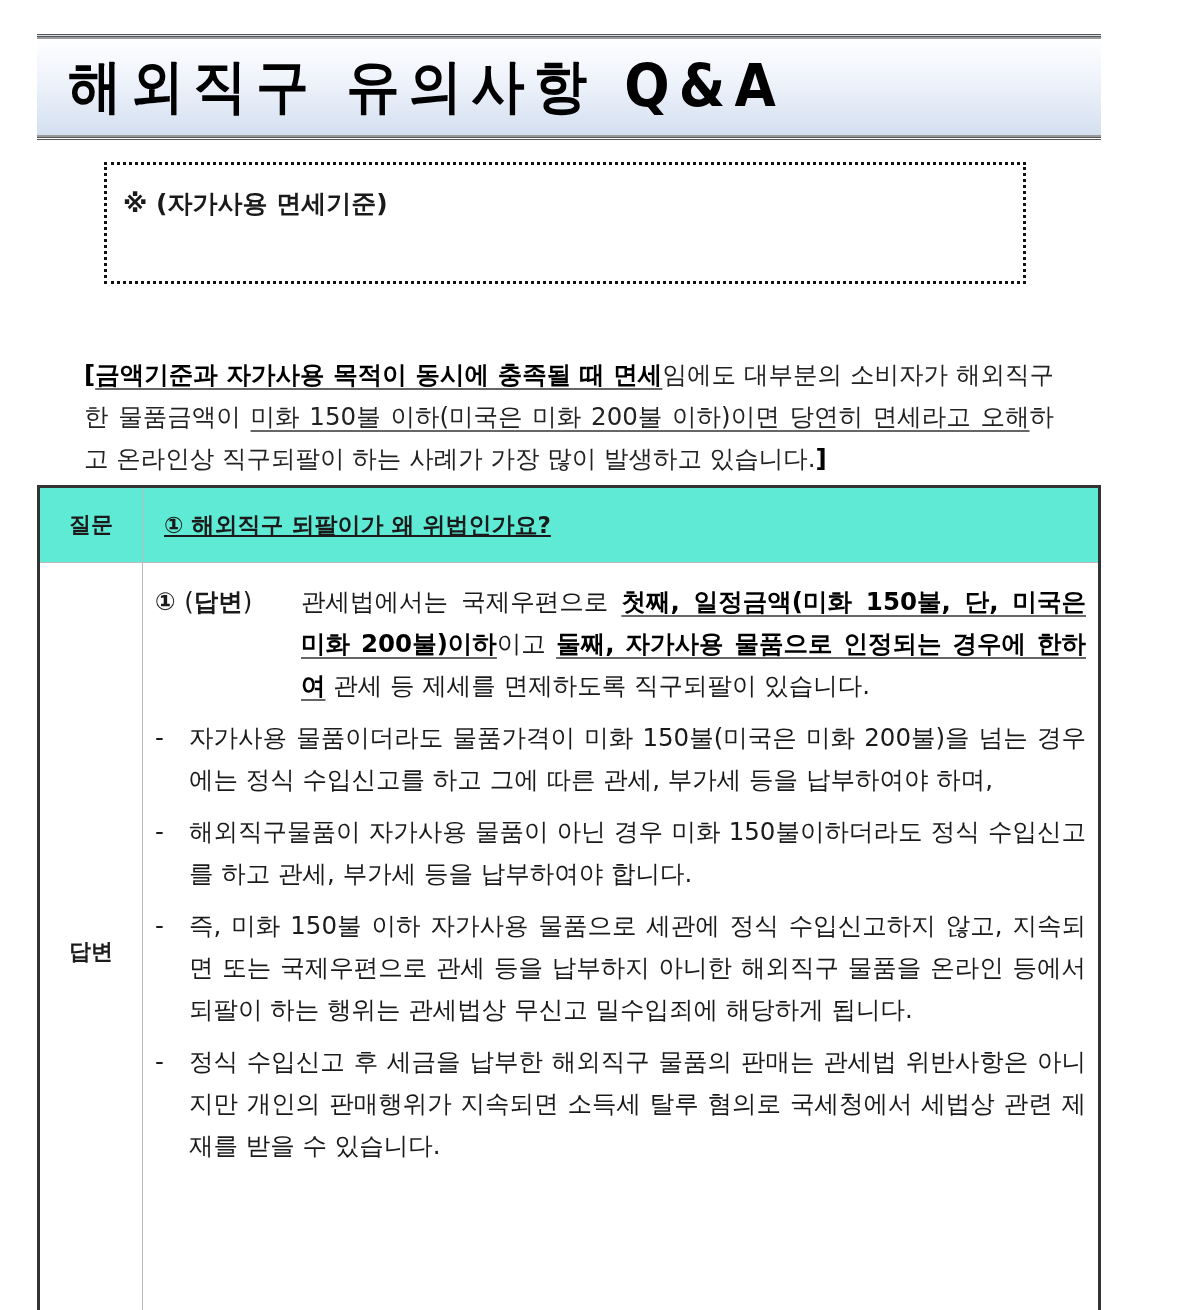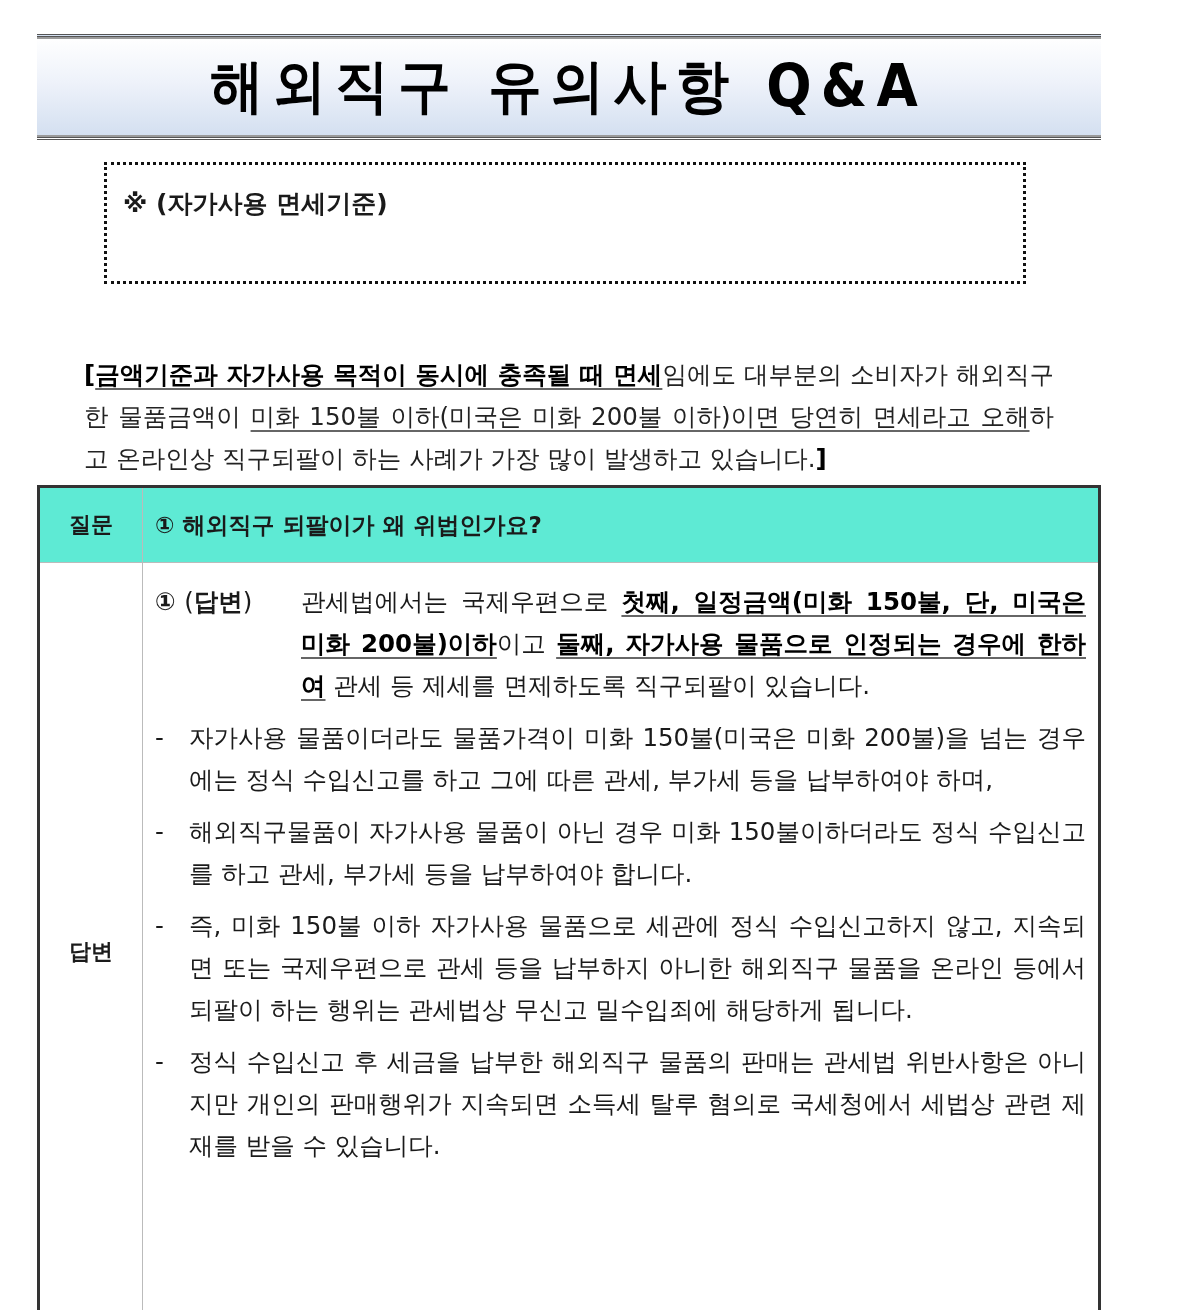--- a/index.html
+++ b/index.html
@@ -5,21 +5,21 @@
   html, body { margin: 0; padding: 0; background: #ffffff; }
   body {
     width: 1200px; height: 1310px; overflow: hidden; position: relative;
     font-family: "DejaVu Sans", "Liberation Sans", sans-serif; color: #1a1a1a;
   }
   .title-band {
     position: absolute; left: 37px; top: 34px; width: 1064px; height: 100px;
     background: linear-gradient(to bottom, #ffffff 0%, #eef2fa 45%, #d3dff0 100%);
     border-top: 3px double #555; border-bottom: 3px double #555;
     box-shadow: 0 -2px 0 #9a9a9a inset, 0 2px 0 #9a9a9a inset;
-    display: flex; align-items: center; justify-content: center;
+    display: flex; align-items: center; justify-content: flex-start;
   }
   .title-band h1 {
     margin: 0; font-size: 58px; font-weight: 900; letter-spacing: 10px;
     transform: scaleX(0.92); color: #000;
   }
   .note-box {
     position: absolute; left: 104px; top: 162px; width: 922px; height: 122px;
     border: 3px dotted #111; box-sizing: border-box;
     padding: 14px 0 0 16px;
   }
@@ -32,21 +32,21 @@
   }
   .u { text-decoration: underline; text-decoration-color: #666; text-underline-offset: 5px; text-decoration-thickness: 2px; }
   .b { font-weight: 700; color: #000; }
   table.qa {
     position: absolute; left: 37px; top: 485px; width: 1064px; border-collapse: collapse;
     border: 3px solid #333;
   }
   table.qa td { border: 1px solid #bbb; vertical-align: middle; }
   .q-row td { background: #5eead4; height: 72px; }
   .label-cell { width: 100px; text-align: center; font-weight: 700; font-size: 22px; }
-  .q-text { font-size: 23px; font-weight: 700; padding-left: 12px; }
+  .q-text { font-size: 23px; font-weight: 700; padding-left: 21px; text-decoration: underline; }
   .a-row td { height: 760px; }
   .a-body { padding: 18px 12px 0 12px; vertical-align: top !important; font-size: 24.5px; line-height: 42px; }
   .lead { display: flex; }
   .lead .tag { white-space: nowrap; font-weight: 700; width: 146px; flex-shrink: 0; }
   .lead .tag .paren { font-weight: 400; }
   .lead .txt { text-align: justify; }
   .dash { display: flex; margin-top: 10px; }
   .dash .mark { width: 34px; flex-shrink: 0; }
   .dash .txt { text-align: justify; }
 </style>

